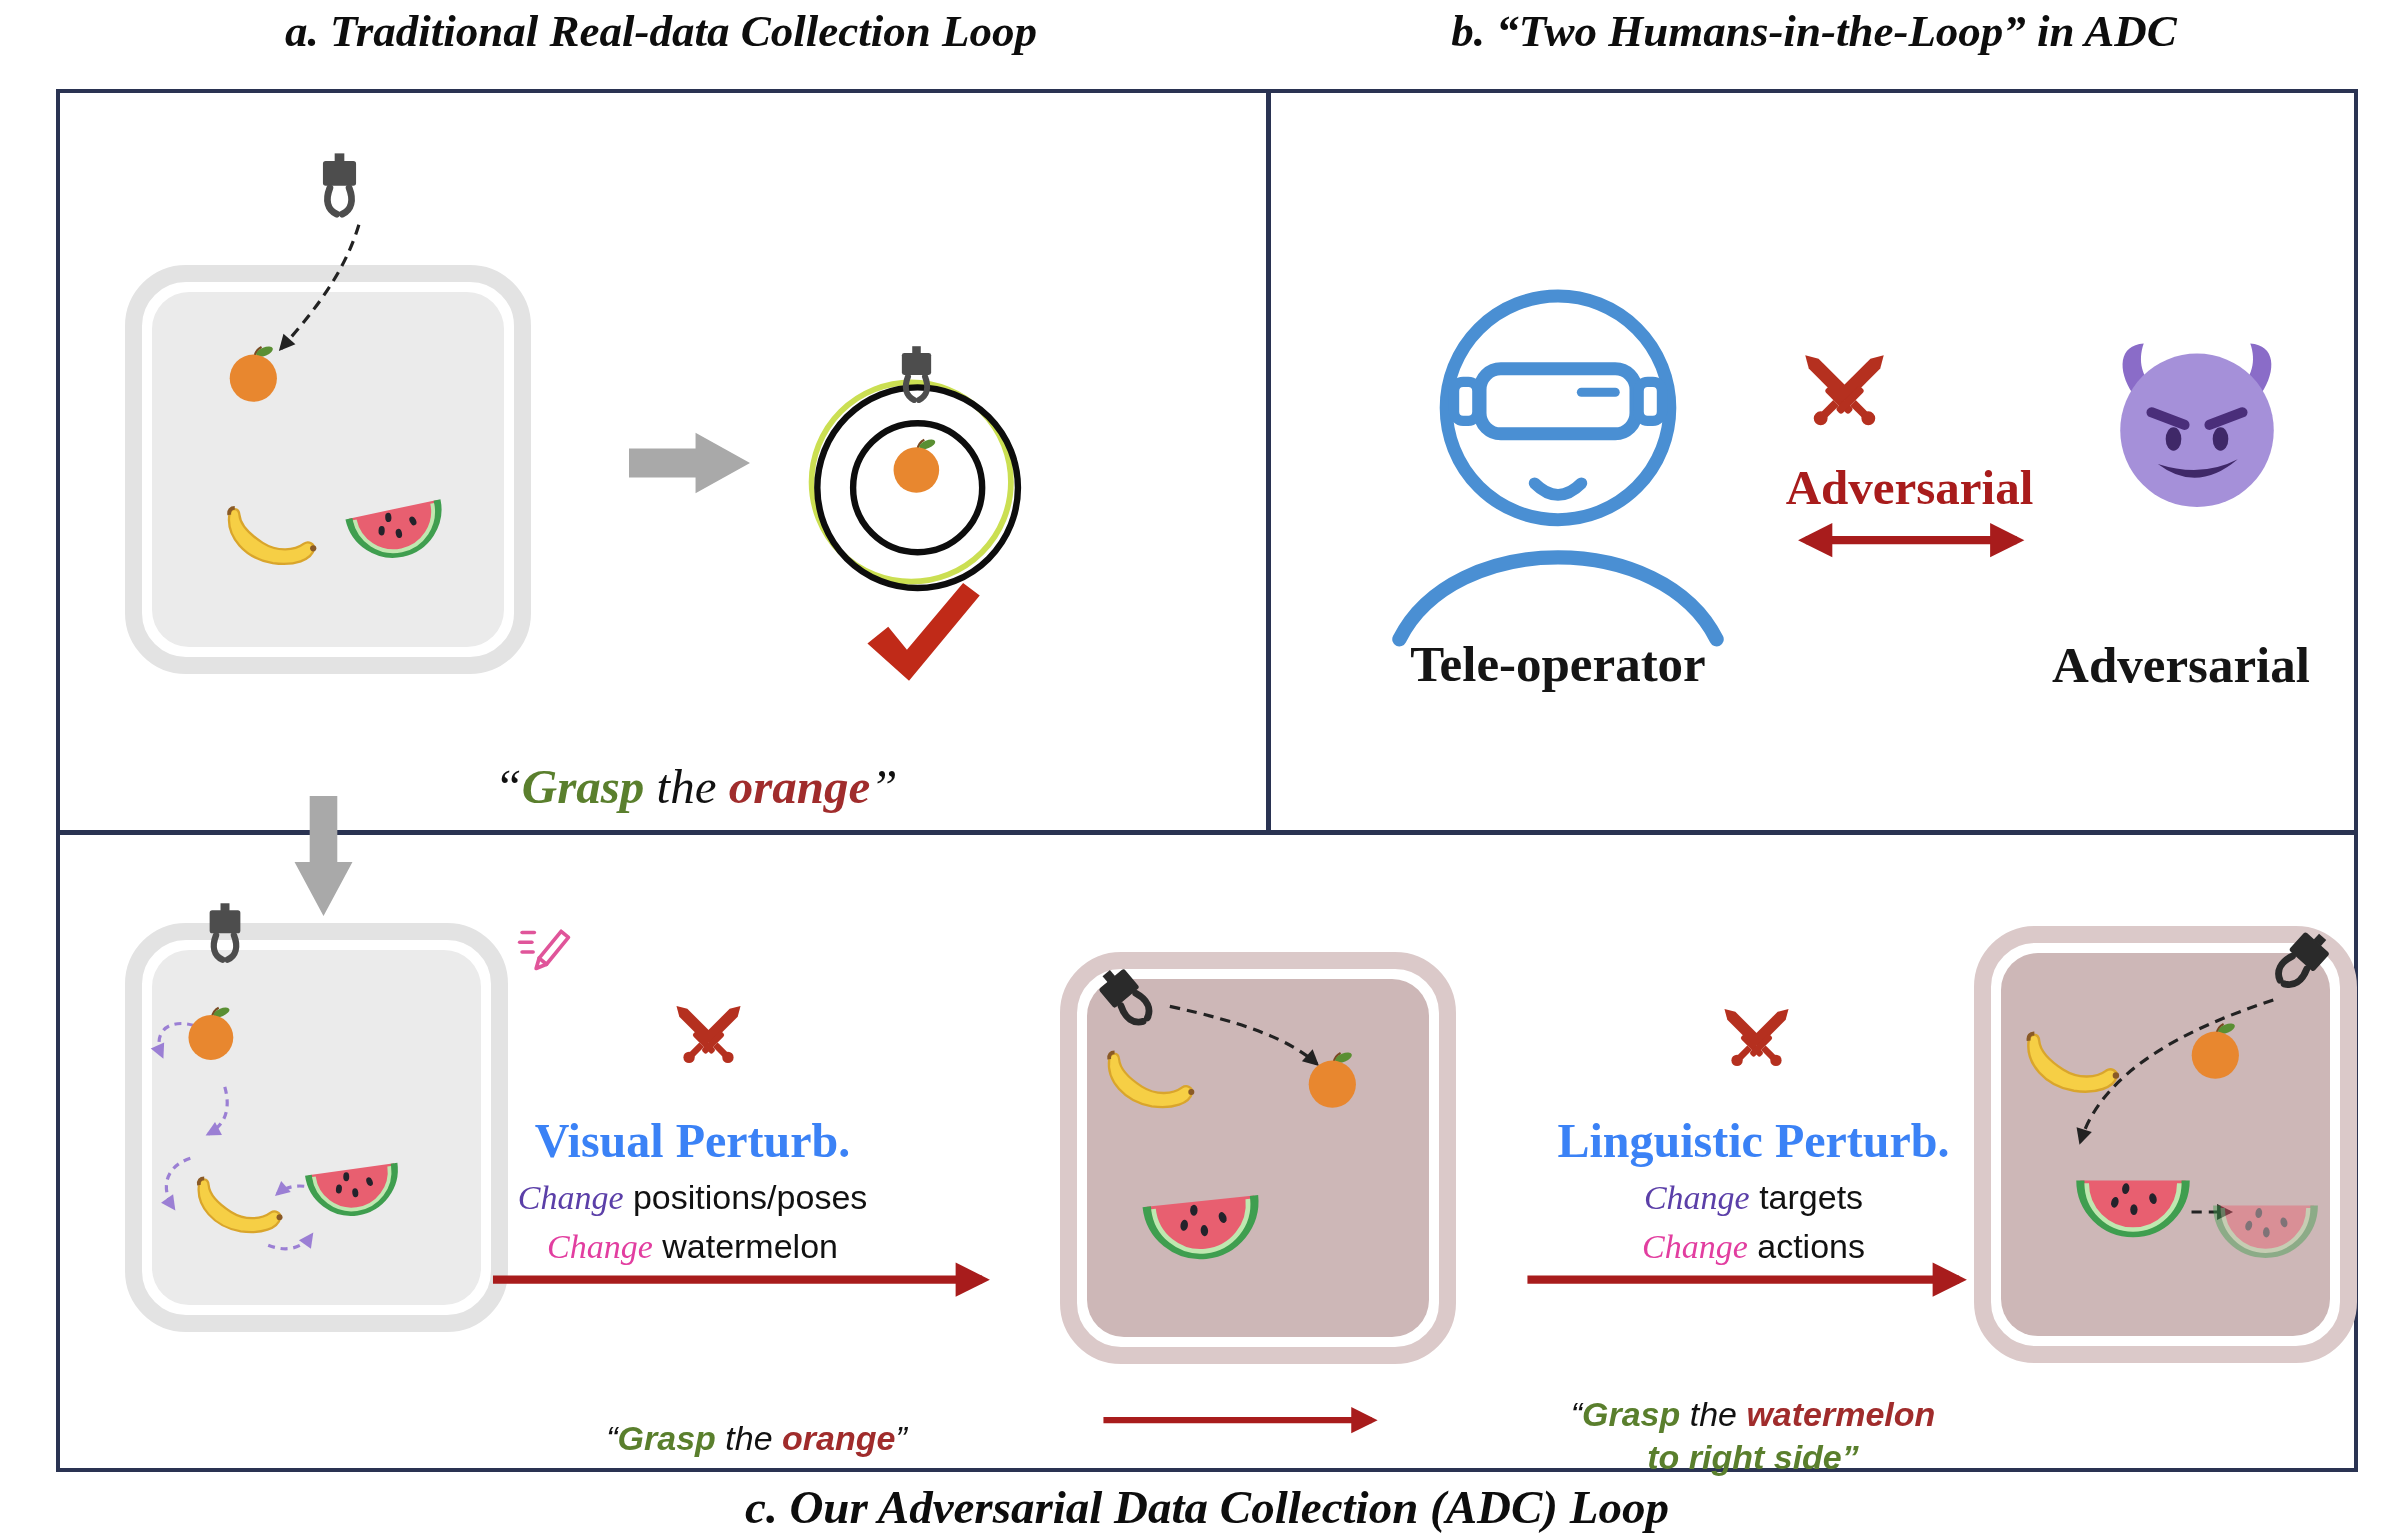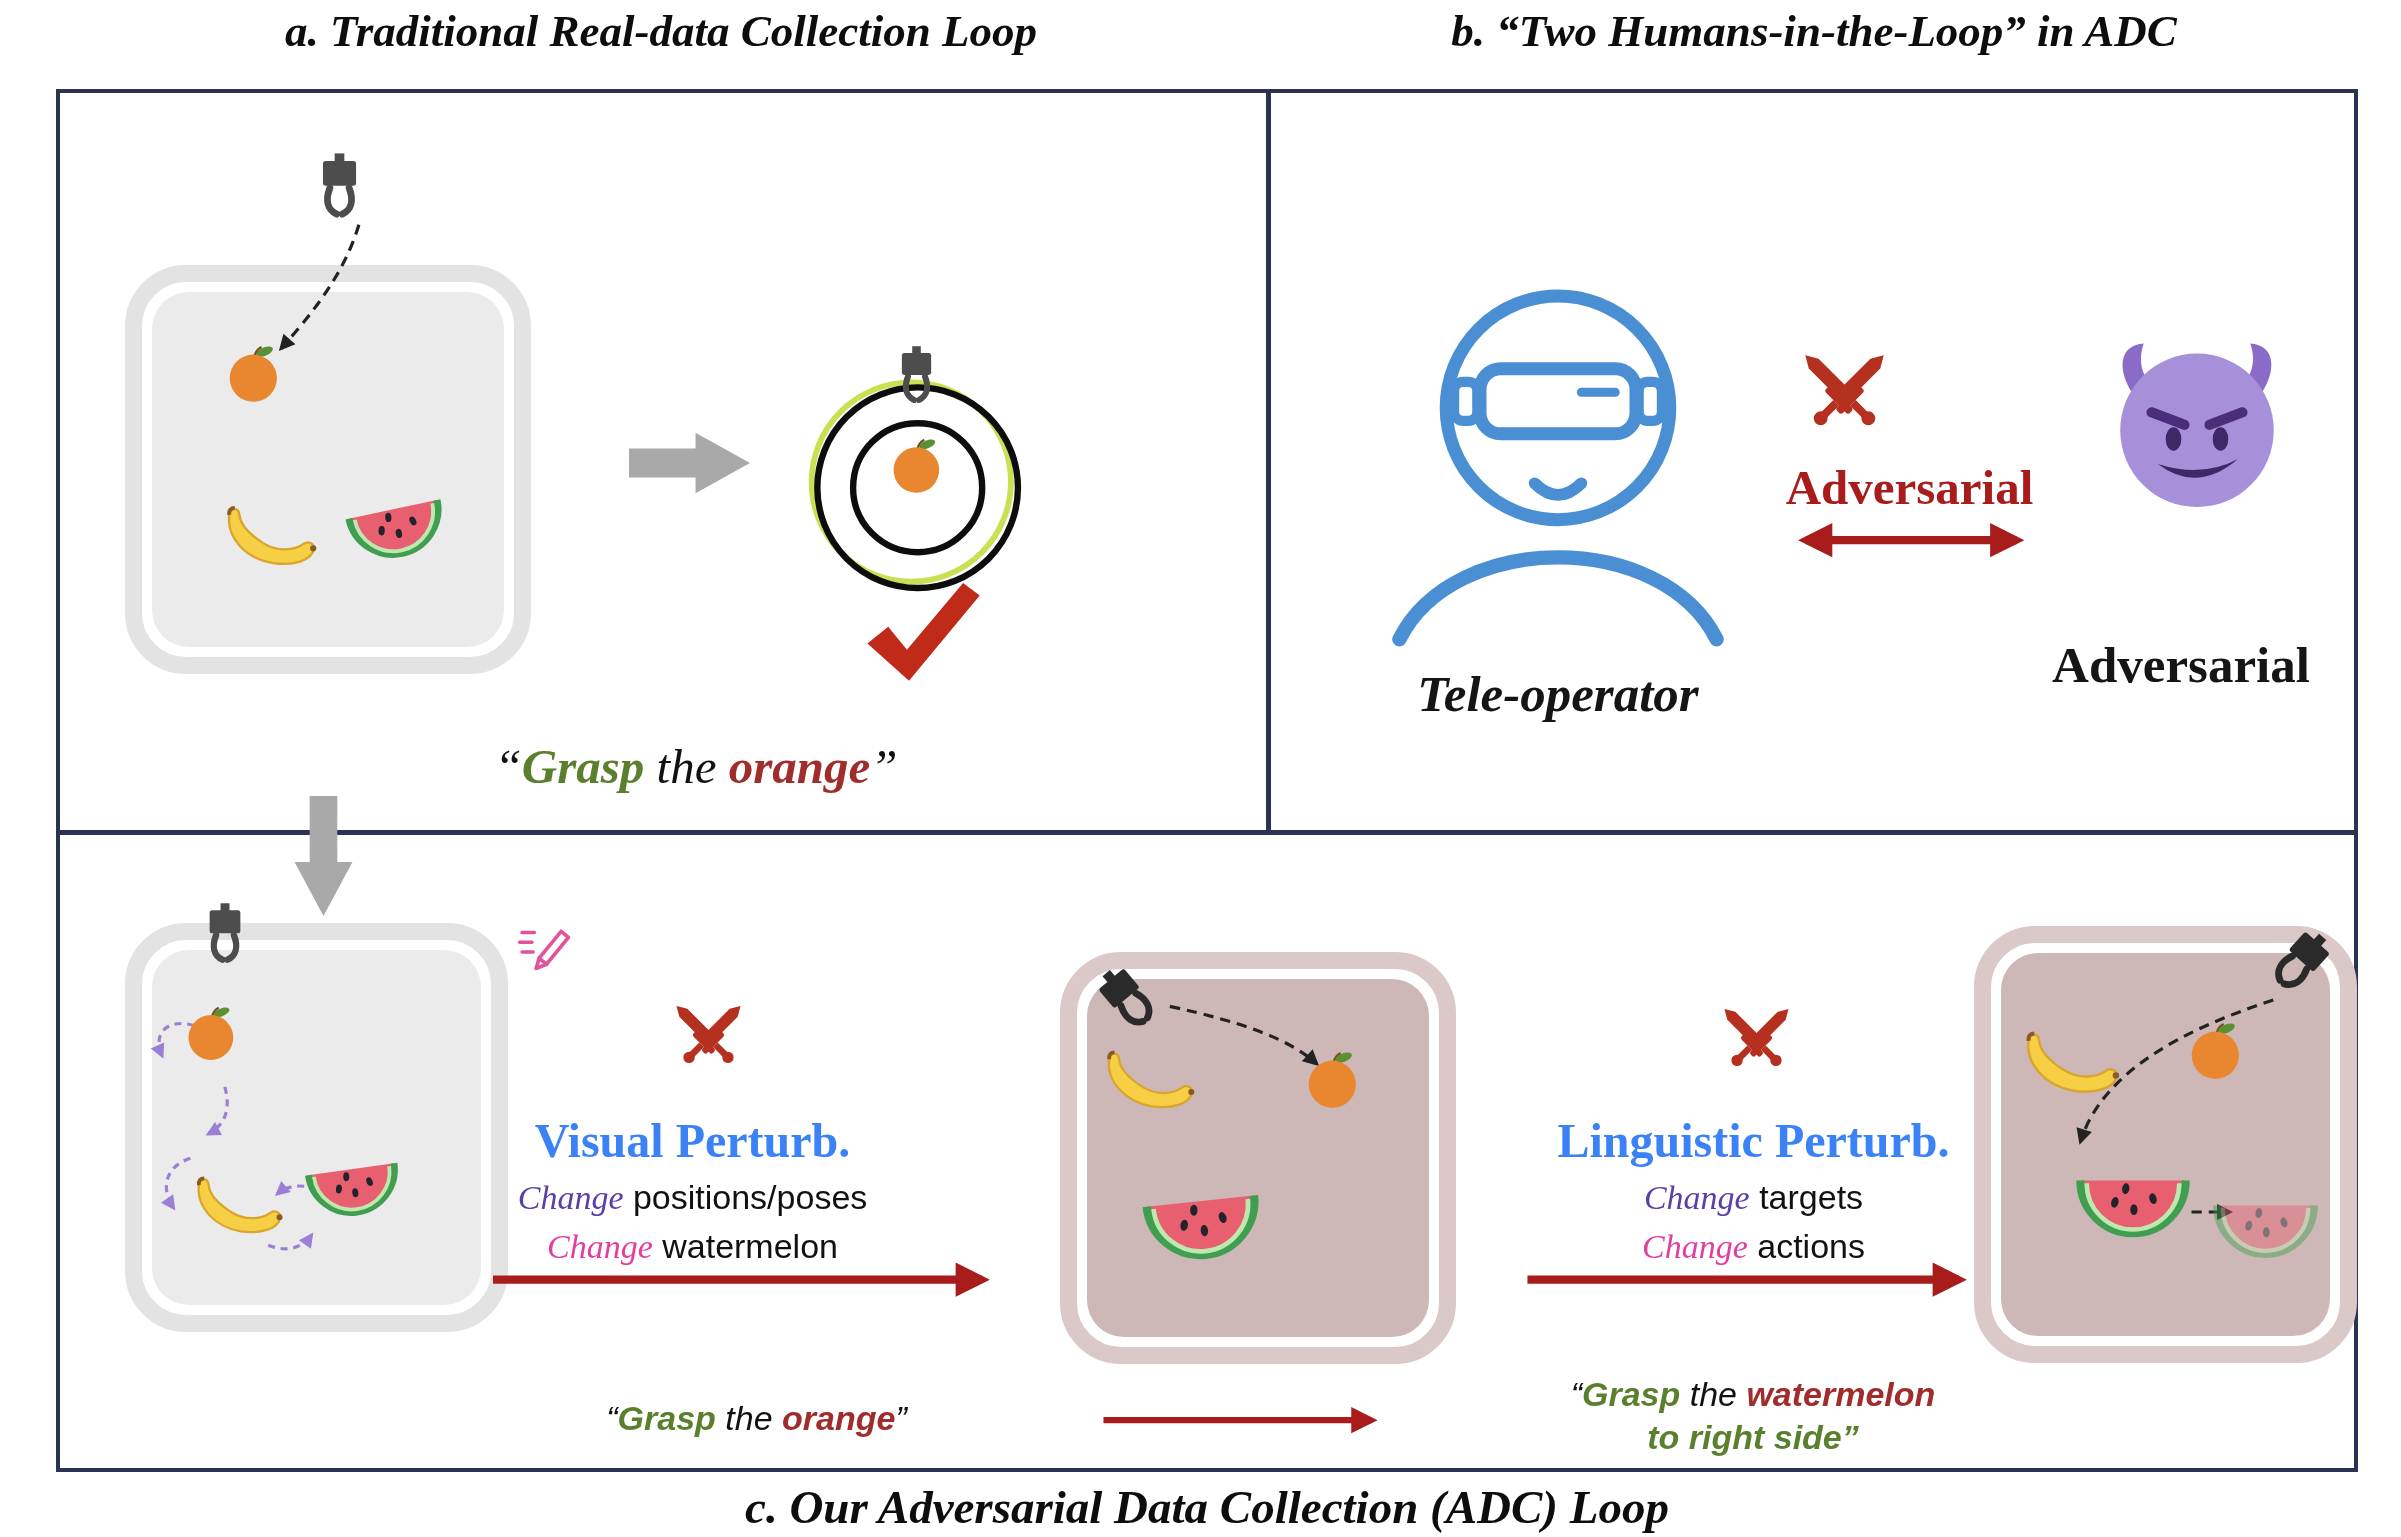--- a/index.html
+++ b/index.html
@@ -36,21 +36,21 @@
   .label-big { font-size:51px; line-height:1.12; }
   .red-text { color:#a81c1c; }
 
   .perturb-block { position:absolute; text-align:center; z-index:4; }
   .perturb-title { font-family:"Liberation Serif",serif; font-weight:700; font-size:48px; color:#3b82f6;text-align:center; }
   .change-line { font-family:"Liberation Sans",sans-serif; font-size:34px; color:#111; margin-top:10.2px; }
   .kw { font-family:"Liberation Serif",serif; font-weight:400; font-style:italic; }
   .kw-purple { color:#5b3fa8; }
   .kw-magenta { color:#e23ea0; }
 
-  .instr { position:absolute; text-align:center; font-style:italic; z-index:4; color:#111; }
+  .instr { position:absolute; text-align:center; font-style:italic; z-index:4; color:#111;margin-top:20px; }
   .instr-a { font-family:"Liberation Serif",serif; font-size:49px; }
   .instr-c { font-family:"Liberation Sans",sans-serif; font-size:34px; }
   .w-plain { font-weight:400; color:#111; }
   .w-green { color:#5a7f2d; font-weight:700; }
   .w-red { color:#a02c2c; font-weight:700; }
 </style>
 </head>
 <body>
 
 <svg width="0" height="0" style="position:absolute" aria-hidden="true">
@@ -216,21 +216,21 @@
   <svg class="icon" style="left:1389px; top:275px; width:338px; height:371px;" viewBox="0 0 260 285">
       <use href="#sym-vr-person"></use>
     </svg>
   <svg class="icon" style="left:1790px; top:337px; width:109px; height:109px;" viewBox="0 0 110 110">
       <use href="#sym-swords"></use>
     </svg>
   <div class="label red-text" style="left:1750px; top:459px; width:319px; font-size:49px;">Adversarial</div>
   <svg class="icon" style="left:2103px; top:332px; width:188px; height:181px;" viewBox="0 0 240 230">
       <use href="#sym-devil"></use>
     </svg>
-  <div class="label label-big" style="left:1360px; top:666px; width:396px;font-style:italic;">Tele-operator</div>
+  <div class="label label-big" style="left:1360px; top:636px; width:396px;">Tele-operator</div>
   <div class="label label-big" style="left:1980px; top:637px; width:402px;">
     <div>Adversarial</div>
   </div>
 
   <svg class="icon" style="left:193px; top:902px; width:64px; height:64px;" viewBox="0 0 100 100" width="64" height="64">
       <use href="#sym-gripper"></use>
     </svg>
   <svg class="icon" style="left:516px; top:913px; width:61px; height:61px;" viewBox="0 0 95 95" width="61" height="61">
       <use href="#sym-pencil"></use>
     </svg>

